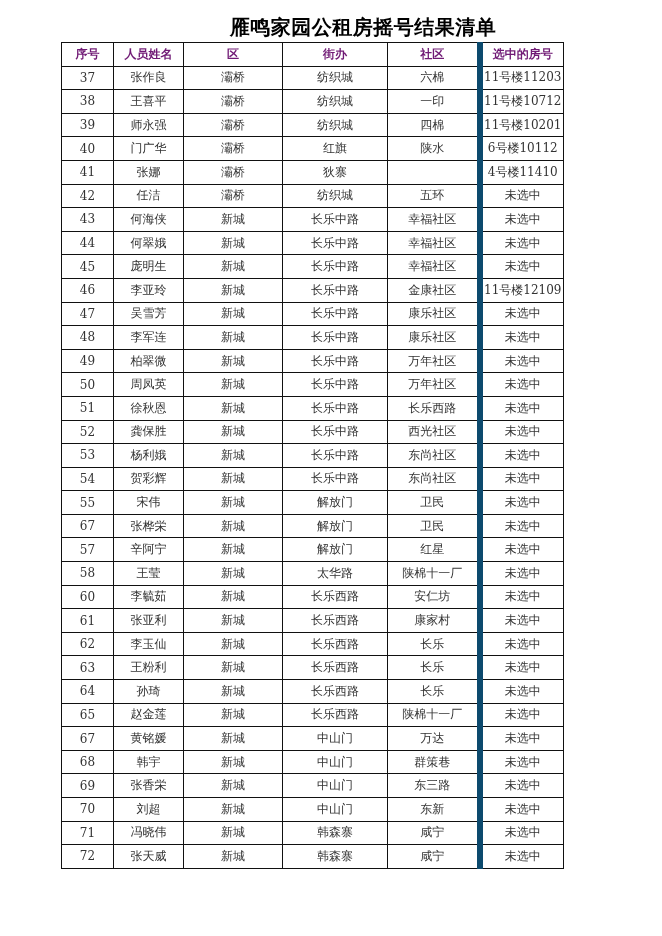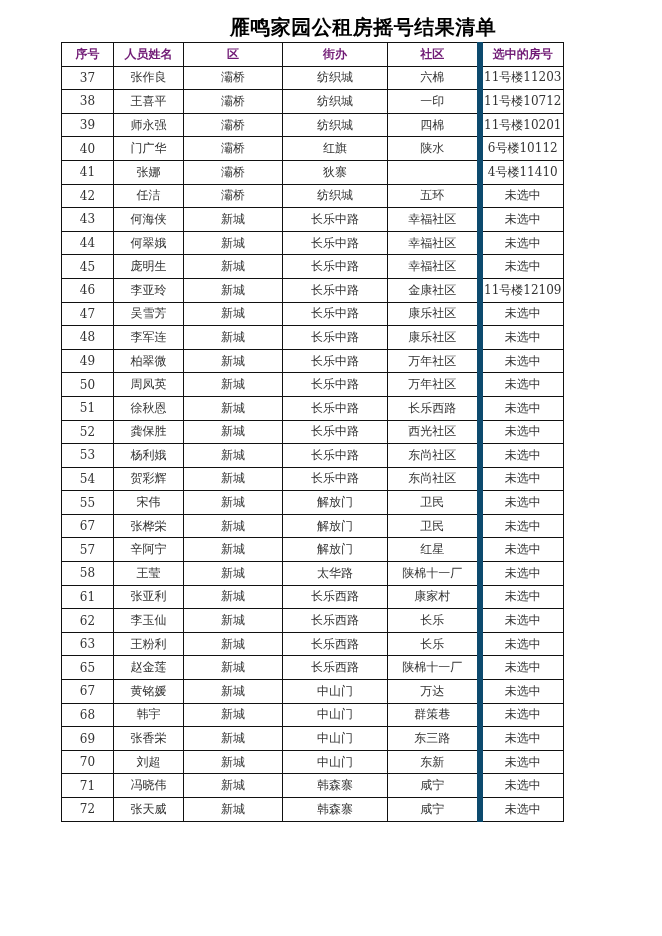--- a/index.html
+++ b/index.html
@@ -215,38 +215,54 @@
       </tr>
       <tr>
         <td>58</td>
         <td>王莹</td>
         <td>新城</td>
         <td>太华路</td>
         <td>陕棉十一厂</td>
         <td class="thick-left">未选中</td>
       </tr>
       <tr>
+        <td>60</td>
+        <td>李毓茹</td>
+        <td>新城</td>
+        <td>长乐西路</td>
+        <td>安仁坊</td>
+        <td class="thick-left">未选中</td>
+      </tr>
+      <tr>
         <td>61</td>
         <td>张亚利</td>
         <td>新城</td>
         <td>长乐西路</td>
         <td>康家村</td>
         <td class="thick-left">未选中</td>
       </tr>
       <tr>
         <td>62</td>
         <td>李玉仙</td>
         <td>新城</td>
         <td>长乐西路</td>
         <td>长乐</td>
         <td class="thick-left">未选中</td>
       </tr>
       <tr>
         <td>63</td>
         <td>王粉利</td>
+        <td>新城</td>
+        <td>长乐西路</td>
+        <td>长乐</td>
+        <td class="thick-left">未选中</td>
+      </tr>
+      <tr>
+        <td>64</td>
+        <td>孙琦</td>
         <td>新城</td>
         <td>长乐西路</td>
         <td>长乐</td>
         <td class="thick-left">未选中</td>
       </tr>
       <tr>
         <td>65</td>
         <td>赵金莲</td>
         <td>新城</td>
         <td>长乐西路</td>

